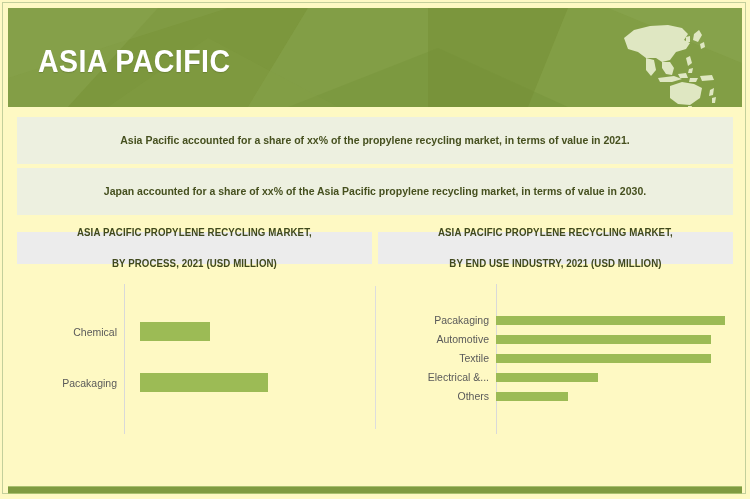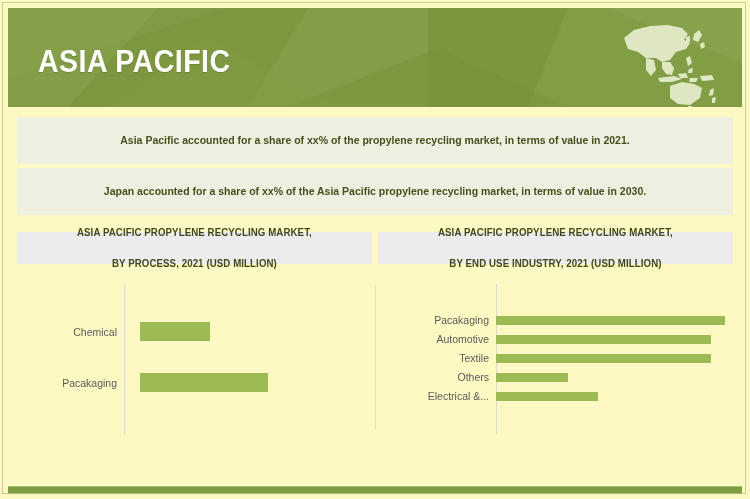--- a/index.html
+++ b/index.html
@@ -298,29 +298,29 @@
               <div class="bar" style="width: 215.35px; background: rgb(156, 187, 85);"></div>
             </div>
           </div>
           <div class="row">
             <div class="row-label">Textile</div>
             <div class="bar-wrap">
               <div class="bar" style="width: 215.35px; background: rgb(156, 187, 85);"></div>
             </div>
           </div>
           <div class="row">
+            <div class="row-label">Electrical &amp;...</div>
+            <div class="bar-wrap">
+              <div class="bar" style="width: 101.775px; background: rgb(156, 187, 85);"></div>
+            </div>
+          </div>
+          <div class="row">
             <div class="row-label">Others</div>
             <div class="bar-wrap">
               <div class="bar" style="width: 72.275px; background: rgb(156, 187, 85);"></div>
-            </div>
-          </div>
-          <div class="row">
-            <div class="row-label">Electrical &amp;...</div>
-            <div class="bar-wrap">
-              <div class="bar" style="width: 101.775px; background: rgb(156, 187, 85);"></div>
             </div>
           </div>
         </div>
       </div>
     </div>
   </div>
 
   <div class="footer-bar"></div>
 </div>
 

